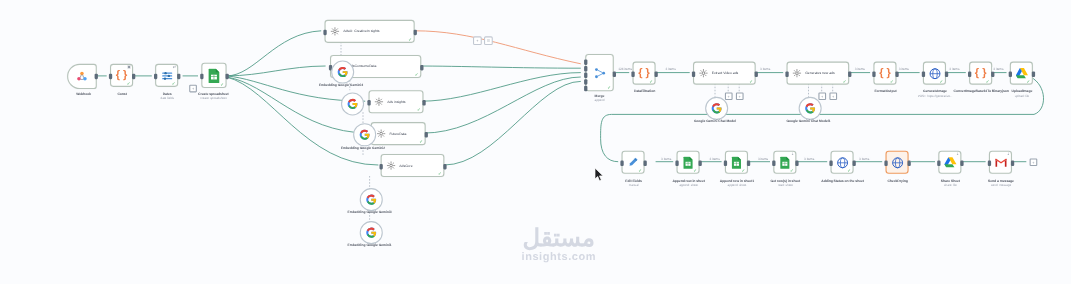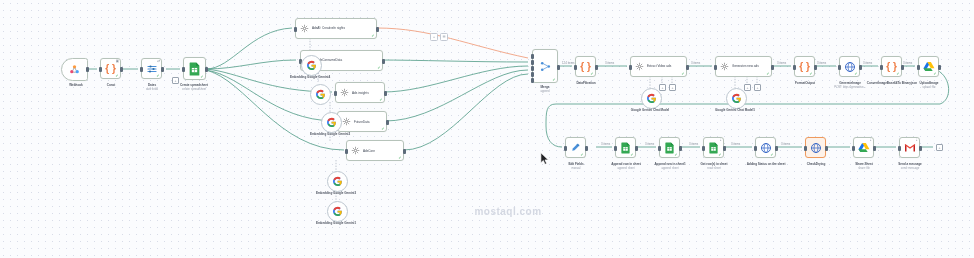--- a/index.html
+++ b/index.html
@@ -622,20 +622,21 @@
     <div class="port" style="right:-2.5px;top:8px;"></div>
   </div>
   <div class="caption" style="left:878px;top:163px;">
     <span>Send a message</span>
     <span class="sub">send: message</span>
   </div>
 
   <div class="port plus" style="left:936px;top:144px;">+</div>
 
   <div id="watermark">
-    <div id="wm-en">mostaql.com</div>
+    <div id="wm-ar">مستقل</div>
+    <div id="wm-en">insights.com</div>
   </div>
 
   <svg id="cursor" viewBox="0 0 12 17">
     <path d="M1 1 L1 13 L4 10.3 L6 15 L8 14 L6 9.6 L10 9.6 Z" fill="#202124" stroke="#fff" stroke-width="0.8"></path>
   </svg>
 
 </div>
 
 </body></html>

